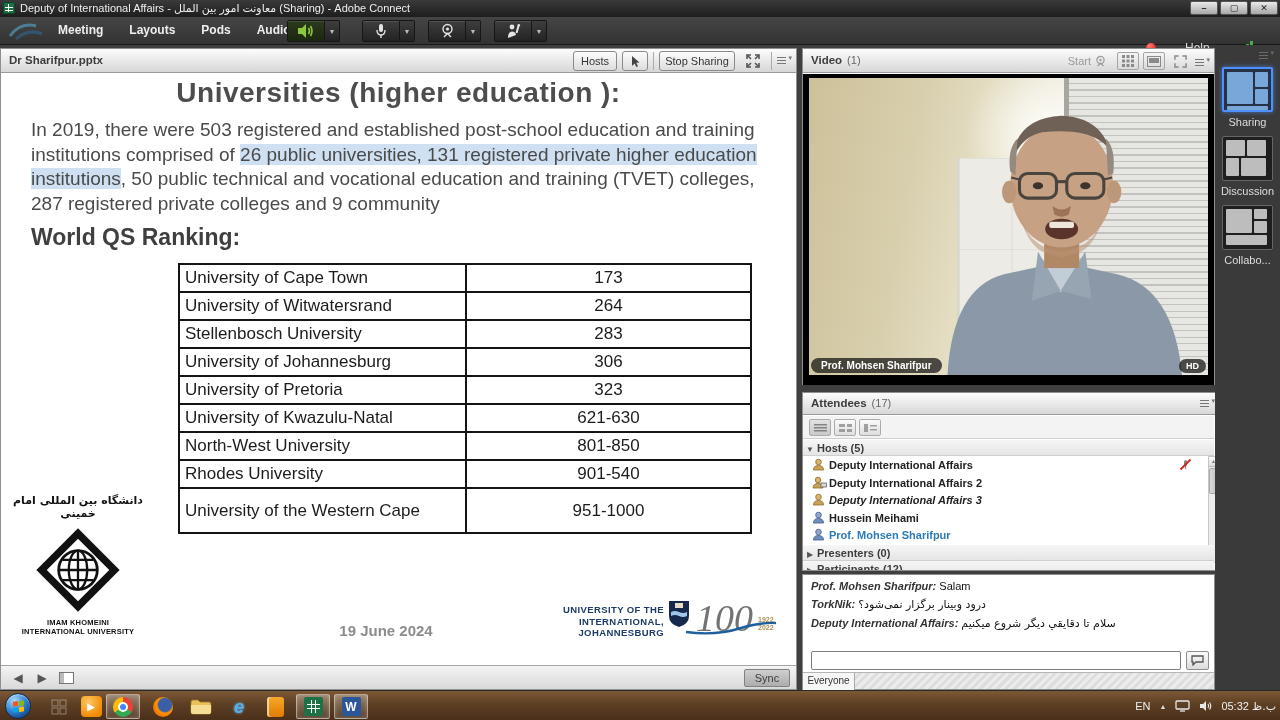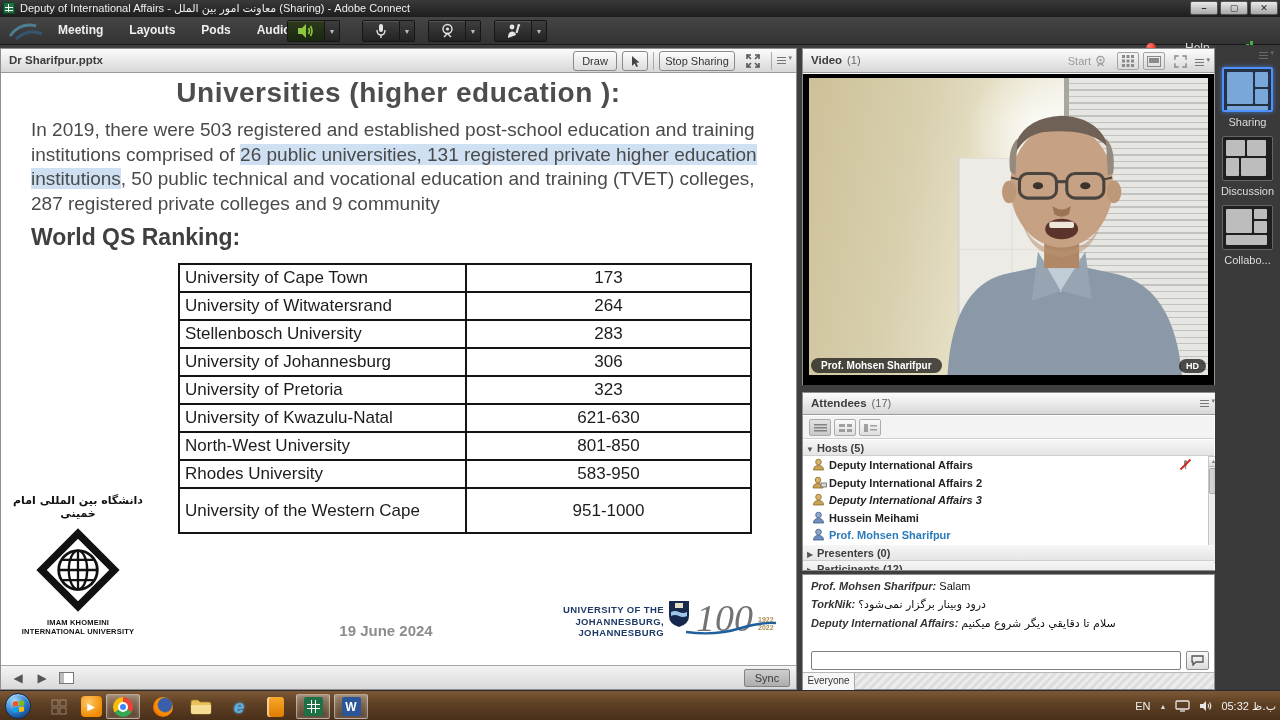--- a/index.html
+++ b/index.html
@@ -277,21 +277,21 @@
         <i style="left:8px;height:8px"></i>
       <i style="left:12px;height:10px"></i>
         <i style="left:16px;height:13px"></i>
     </span>
   </div>
 
   <div class="pod share-pod">
     <div class="podhdr">
       <span class="ptitle">Dr Sharifpur.pptx</span>
       <span class="share-hdr-btns">
-        <span class="lightbtn" style="width:44px;height:20px">Draw</span>
+        <span class="lightbtn" style="width:44px;height:20px">Hosts</span>
         <span class="lightbtn" style="width:26px;height:20px">
           <svg width="11" height="13" viewBox="0 0 11 13">
             <path d="M2 1 L2 11 L4.6 8.6 L6.3 12 L8 11.2 L6.3 7.8 L9.5 7.6 Z" fill="#444"></path>
           </svg>
         </span>
         <span class="sep"></span>
         <span class="lightbtn" style="width:76px;height:20px">Stop Sharing</span>
         <span class="lightbtn" style="width:26px;height:20px;background:none;border:none">
           <svg width="14" height="14" viewBox="0 0 14 14">
             <path d="M1 5 V1 H5 M9 1 H13 V5 M13 9 V13 H9 M5 13 H1 V9" stroke="#555" stroke-width="1.6" fill="none"></path>
@@ -333,21 +333,21 @@
         <tr>
               <td>University of Kwazulu-Natal</td>
               <td class="rank">621-630</td>
             </tr>
         <tr>
               <td>North-West University</td>
               <td class="rank">801-850</td>
             </tr>
         <tr>
               <td>Rhodes University</td>
-              <td class="rank">583-950</td>
+              <td class="rank">901-540</td>
             </tr>
         <tr class="tall">
               <td>University of the Western Cape</td>
               <td class="rank">951-1000</td>
             </tr>
       </tbody>
         </table>
 
       <div class="ikiu">
         <div class="callig fa">دانشگاه بین المللی امام خمینی</div>
@@ -361,21 +361,21 @@
           <line x1="50" y1="29" x2="50" y2="71" stroke="#111" stroke-width="2.5"></line>
         </svg>
         <div class="caption"><span>IMAM KHOMEINI</span><br><span>INTERNATIONAL UNIVERSITY</span></div>
       </div>
 
       <div class="slide-date">19 June 2024</div>
 
       <div class="wits">
         <div class="wtext">
           <span>UNIVERSITY OF THE</span><br>
-          <span>JOHANNESBURG,</span><br>
+          <span>INTERNATIONAL,</span><br>
           <span>JOHANNESBURG</span>
         </div>
         <svg class="shield" width="22" height="28" viewBox="0 0 22 28">
           <path d="M1 1 H21 V16 Q21 24 11 27 Q1 24 1 16 Z" fill="#16294d"></path>
           <path d="M3 12 Q7 10 11 12 Q15 14 19 12 V16 Q15 18 11 16 Q7 14 3 16 Z" fill="#9fc6e8"></path>
           <rect x="7" y="3" width="8" height="5" fill="#e8dfc8"></rect>
         </svg>
         <div class="w100">100</div>
         <svg class="swoosh" width="90" height="18" viewBox="0 0 90 18">
           <path d="M0 12 Q30 16 55 8 Q75 2 90 3" stroke="#1e5f9e" stroke-width="2.4" fill="none"></path>

